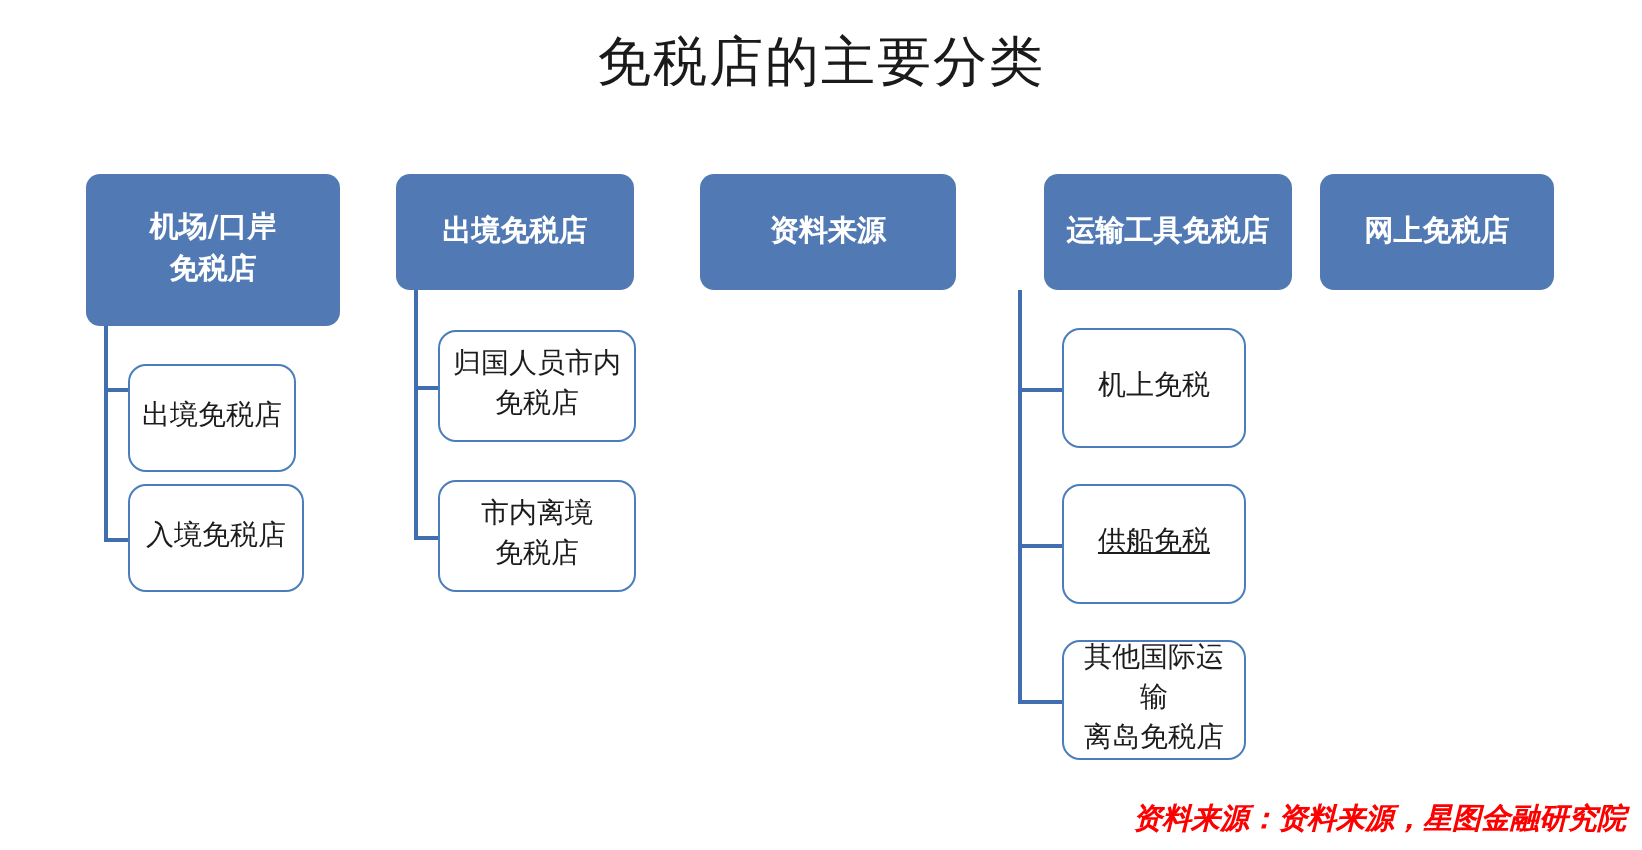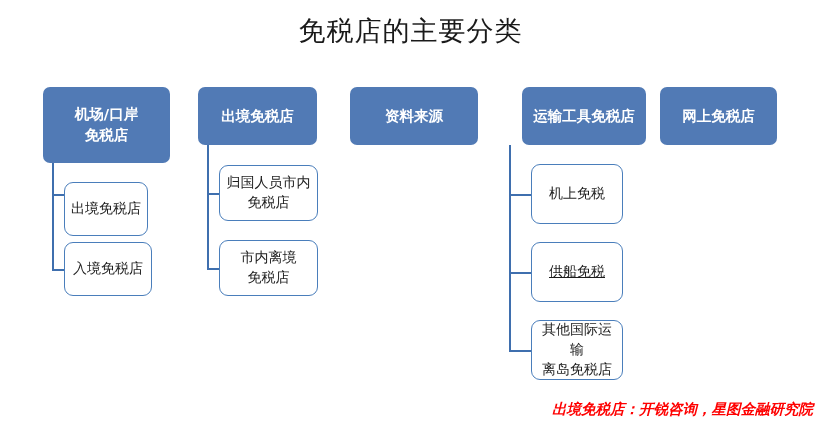--- a/index.html
+++ b/index.html
@@ -120,15 +120,15 @@
         <span class="label"><span class="line">供船免税</span></span>
       </div>
       <div class="node child" style="left: 531px; top: 320px; width: 92px; height: 60px; align-items: center;">
         <span class="label"><span class="line">其他国际运输</span><br><span class="line">离岛免税店</span></span>
       </div>
       <div class="node header" style="left: 660px; top: 87px; width: 117px; height: 58px;">
         <span class="label"><span class="line">网上免税店</span></span>
       </div>
     </div>
 
-  <div id="source-note">出境免税店：开锐咨询，星图金融研究院</div>
+  <div id="source-note">资料来源：资料来源，星图金融研究院</div>
 
 </div>
 
 </body></html>

